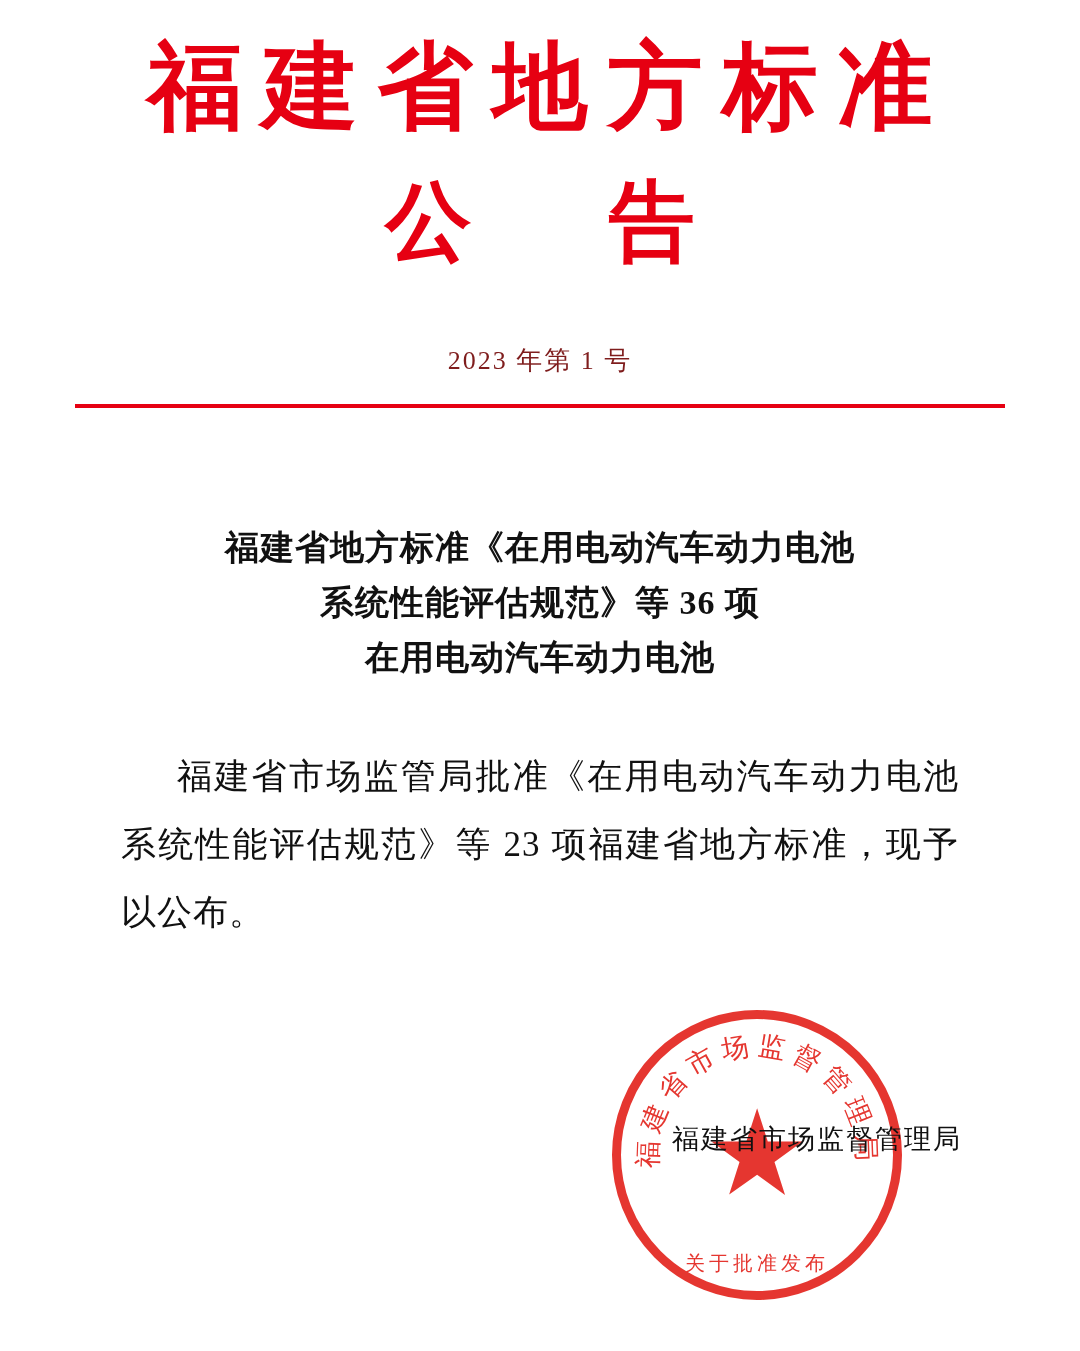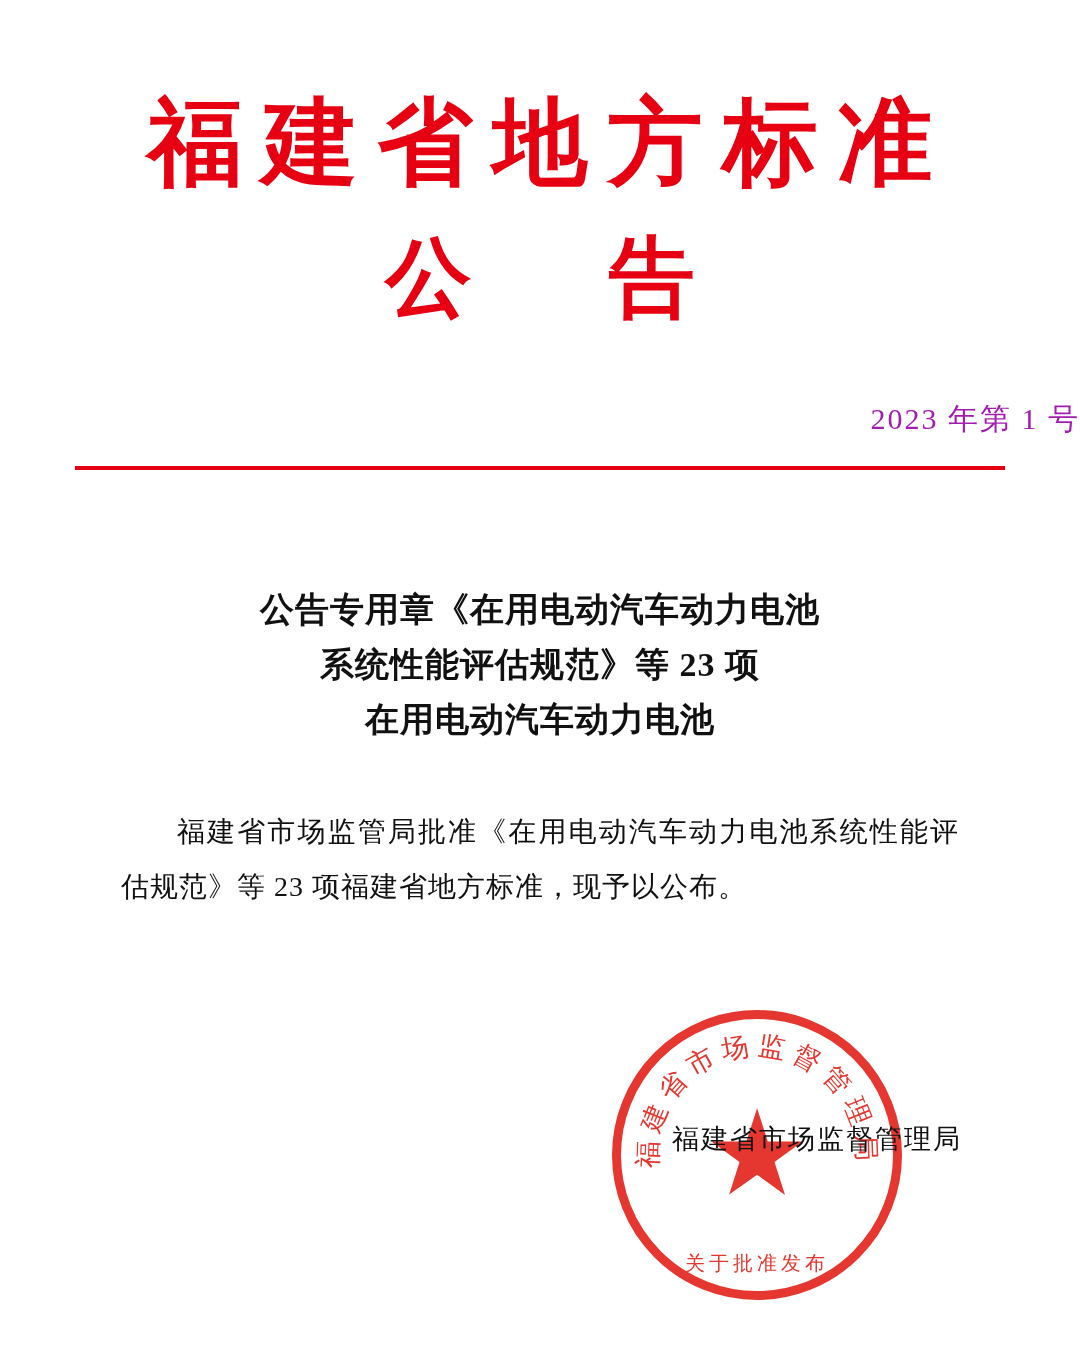--- a/index.html
+++ b/index.html
@@ -18,21 +18,21 @@
 
   .page {
     position: relative;
     width: 1080px;
     height: 1351px;
     box-sizing: border-box;
   }
 
   
   .masthead {
-    padding-top: 90px;
+    padding-top: 34px;
     text-align: center;
   }
   .masthead-line1 {
     color: #e60012;
     font-weight: 700;
     font-size: 95px;
     line-height: 1.12;
     letter-spacing: 20px;
     text-indent: 20px;
     font-family: "Liberation Serif", "DejaVu Serif", serif;
@@ -44,24 +44,24 @@
     font-size: 86px;
     line-height: 1.12;
     letter-spacing: 58px;
     text-indent: 58px;
     margin-top: 34px;
     white-space: nowrap;
   }
 
   .issue-no {
     margin-top: 72px;
-    text-align: right;
-    font-size: 30px;
+    text-align: center;
+    font-size: 26px;
     letter-spacing: 2px;
-    color: #a21caf;
+    color: #7f1d1d;
   }
 
   .rule {
     margin: 26px auto 0 auto;
     width: 930px;
     height: 4px;
     background: #e60012;
   }
 
   
@@ -76,21 +76,21 @@
     color: #111;
   }
   .doc-title .tl {
     display: block;
   }
 
   
   .body-text {
     margin: 58px auto 0 auto;
     width: 838px;
-    font-size: 28px;
+    font-size: 35px;
     line-height: 1.95;
     letter-spacing: 1px;
     text-align: justify;
     text-indent: 56px;
     color: #111;
   }
 
   
   .signature {
     position: absolute;
@@ -157,22 +157,22 @@
   <div class="masthead">
     <div class="masthead-line1">福建省地方标准</div>
     <div class="masthead-line2">公  告</div>
   </div>
 
   <div class="issue-no">2023 年第 1 号</div>
 
   <div class="rule"></div>
 
   <div class="doc-title">
-    <span class="tl">公告专用章《在用电动汽车动力电池</span>
-    <span class="tl">系统性能评估规范》等 23 项</span>
+    <span class="tl">福建省地方标准《在用电动汽车动力电池</span>
+    <span class="tl">系统性能评估规范》等 36 项</span>
     <span class="tl">在用电动汽车动力电池</span>
   </div>
 
   <div class="body-text">福建省市场监管局批准《在用电动汽车动力电池系统性能评估规范》等 23 项福建省地方标准，现予以公布。</div>
 
   <div class="seal">
     <div class="seal-inner">
       <svg viewBox="0 0 290 290">
         <defs>
           <path id="arcpath" d="M 45,145 A 100,100 0 0 1 245,145"></path>

